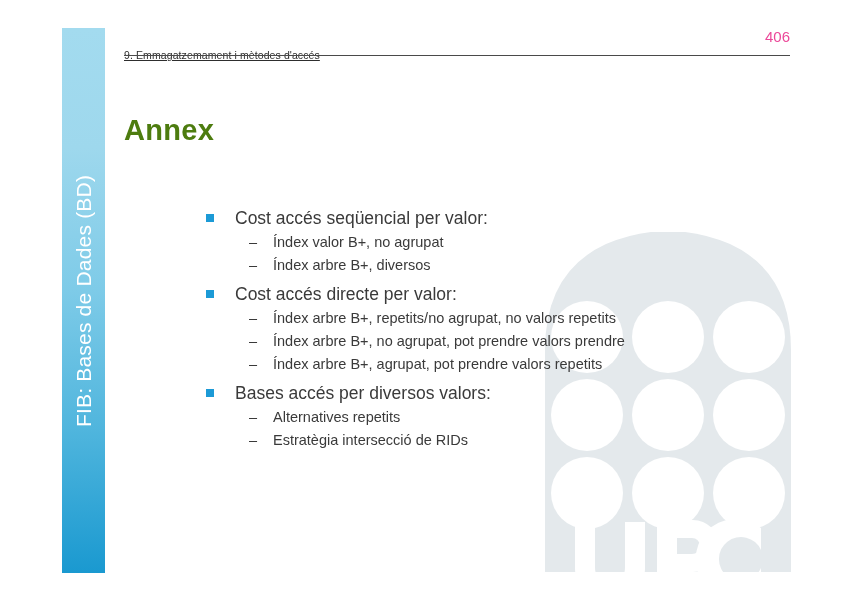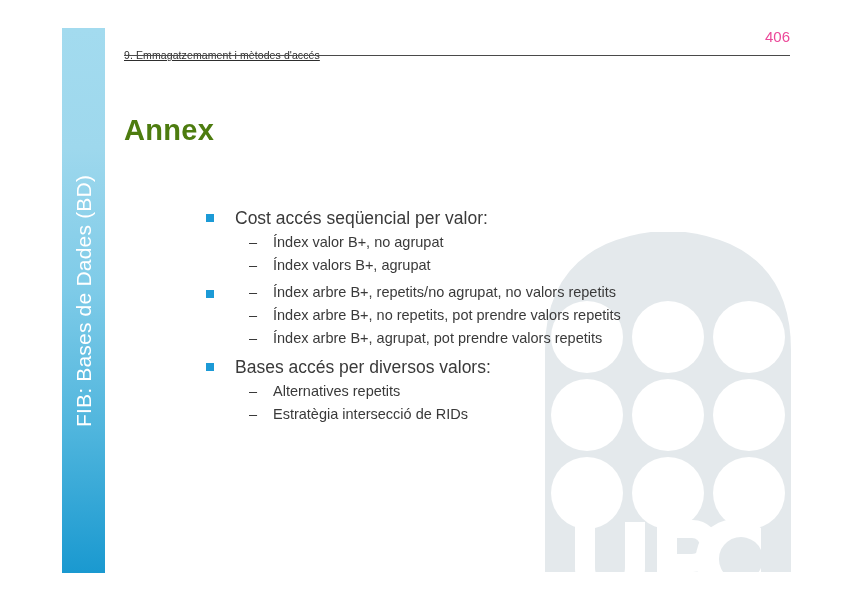--- a/index.html
+++ b/index.html
@@ -201,33 +201,34 @@
     <div class="lvl1">
       <span class="sq-bullet"></span>
       <span>Cost accés seqüencial per valor:</span>
     </div>
     <div class="lvl2">
       <span class="dash-bullet">–</span>
       <span>Índex valor B+, no agrupat</span>
     </div>
     <div class="lvl2">
       <span class="dash-bullet">–</span>
-      <span>Índex valors B+, agrupat</span>
+      <span>Índex arbre B+, diversos</span>
     </div>
 
     <div class="lvl1">
       <span class="sq-bullet"></span>
+      <span>Cost accés directe per valor:</span>
     </div>
     <div class="lvl2">
       <span class="dash-bullet">–</span>
       <span>Índex arbre B+, repetits/no agrupat, no valors repetits</span>
     </div>
     <div class="lvl2">
       <span class="dash-bullet">–</span>
-      <span>Índex arbre B+, no repetits, pot prendre valors repetits</span>
+      <span>Índex arbre B+, no agrupat, pot prendre valors prendre</span>
     </div>
     <div class="lvl2">
       <span class="dash-bullet">–</span>
       <span>Índex arbre B+, agrupat, pot prendre valors repetits</span>
     </div>
 
     <div class="lvl1">
       <span class="sq-bullet"></span>
       <span>Bases accés per diversos valors:</span>
     </div>

